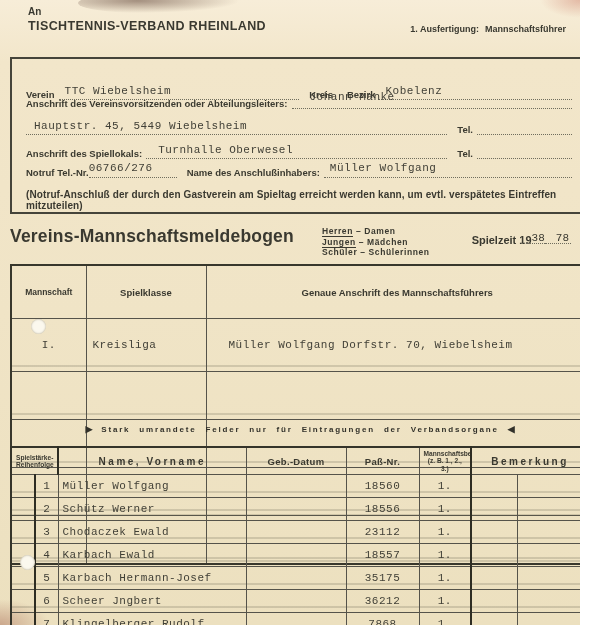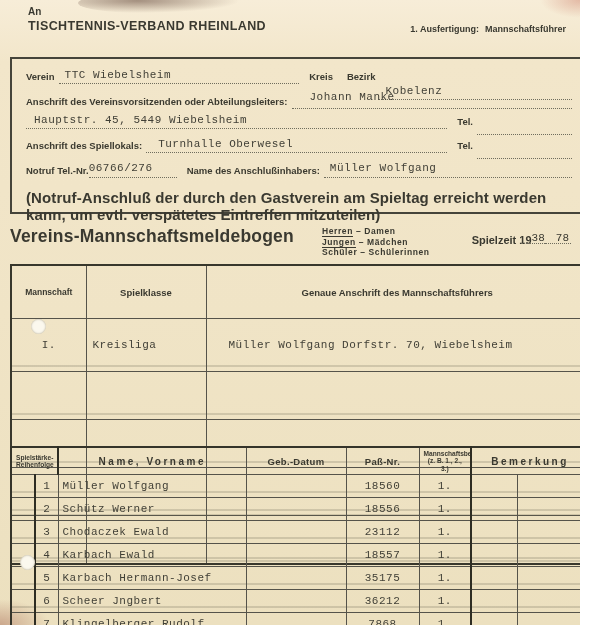--- a/index.html
+++ b/index.html
@@ -23,27 +23,27 @@
   .lbl{font-weight:bold;font-size:9.5px;color:#3b3a30;white-space:nowrap;}
   .typed{font-family:"Liberation Mono",monospace;font-size:11px;letter-spacing:.5px;color:#403f36;white-space:nowrap;}
 
   .an{position:absolute;left:28px;top:6px;font-weight:bold;font-size:10px;}
   .org{position:absolute;left:28px;top:19px;font-weight:bold;font-size:12.5px;letter-spacing:.4px;text-align:center;}
   .copy-note{position:absolute;right:14px;top:24px;font-weight:bold;font-size:9px;}
   .copy-note span{margin-left:6px;}
 
   .club-box{position:absolute;left:10px;top:57px;width:578px;height:157px;
     border:2px solid #45443a;box-sizing:border-box;}
-  .frow{position:absolute;left:14px;right:14px;display:flex;align-items:flex-start;}
+  .frow{position:absolute;left:14px;right:14px;display:flex;align-items:flex-end;}
   .dotted{border-bottom:1px dotted #6f6d5d;}
   .fill{flex:1;}
   .val-raise{display:inline-block;transform:translateY(-2px);padding-left:6px;}
   .telseg{width:95px;}
   .mr4{margin-right:4px;} .ml10{margin-left:10px;}
-  .note-line{font-weight:bold;font-size:15px;letter-spacing:.1px;}
+  .note-line{font-weight:bold;font-size:10px;letter-spacing:.1px;}
 
   .title-row{position:absolute;left:10px;top:226px;width:580px;display:flex;align-items:flex-start;}
   .main-title{font-weight:bold;font-size:17.5px;letter-spacing:.2px;flex:0 0 auto;}
   .cats{margin-left:28px;flex:0 0 auto;font-weight:bold;font-size:8.5px;letter-spacing:.6px;line-height:10.5px;}
   .cats .u{border-bottom:1px solid #3a3930;}
   .season{margin-left:42px;font-weight:bold;font-size:11px;white-space:nowrap;padding-top:8px;}
   .yr{font-family:"Liberation Mono",monospace;font-weight:normal;font-size:11px;display:inline-block;transform:translateY(-3px);}
   .yrline{display:inline-block;width:26px;border-bottom:1px dotted #6f6d5d;margin-left:-24px;}
 
   table{border-collapse:collapse;table-layout:fixed;background:transparent;}
@@ -164,20 +164,25 @@
           <td class="writing-line"></td>
         </tr>
       <tr>
           <td class="writing-line"></td>
           <td class="writing-line"></td>
           <td class="writing-line"></td>
         </tr>
     </tbody>
   </table>
 
+  <div class="banner">
+    <span class="arr">▶</span>
+    <span>Stark umrandete Felder nur für Eintragungen der Verbandsorgane</span>
+    <span class="arr">◀</span>
+  </div>
 
   <table class="t2">
     <colgroup>
       <col style="width:24px;">
         <col style="width:23px;">
         <col style="width:188px;">
         <col style="width:100px;">
       <col style="width:73px;">
         <col style="width:52px;">
         <col style="width:46px;">

